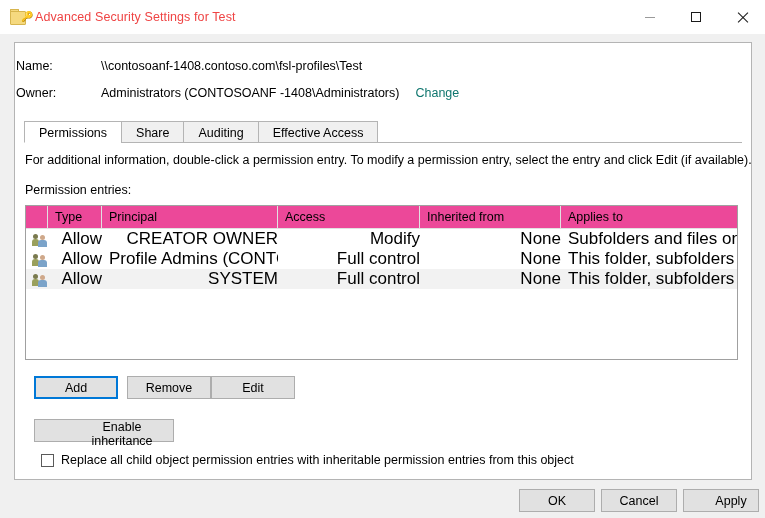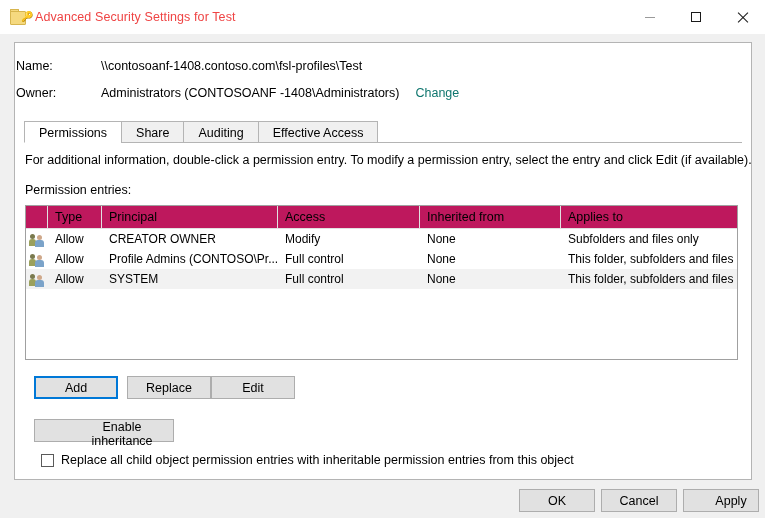--- a/index.html
+++ b/index.html
@@ -190,21 +190,21 @@
     width: 713px;
     height: 155px;
     background: #ffffff;
     border: 1px solid #a0a0a0;
     box-sizing: border-box;
     overflow: hidden;
   }
   .lv-header {
     display: flex;
     height: 22px;
-    background: #be185d;
+    background: #ec4899;
     border-bottom: 1px solid #e1e1e1;
     position: relative;
   }
   .lv-header .hcell {
     font-size: 12.5px;
     line-height: 22px;
     padding-left: 7px;
     box-sizing: border-box;
     border-right: 1px solid #e1e1e1;
     overflow: hidden;
@@ -218,27 +218,28 @@
   .c-app  { width: 176px; border-right: none !important; }
 
   .lv-row {
     display: flex;
     height: 20px;
     align-items: center;
     cursor: default;
   }
   .lv-row.selected { background: #f2f2f2; }
   .lv-row .cell {
-    font-size: 12px;
+    font-size: 17px;
     line-height: 20px;
     padding-left: 7px;
     box-sizing: border-box;
     overflow: hidden;
     white-space: nowrap;
     text-overflow: clip;
+    text-align: right;
   }
   .lv-row .cell.c-icon { padding-left: 3px; }
 
   
   .users-icon {
     width: 16px; height: 14px;
     position: relative;
     display: inline-block;
     vertical-align: middle;
   }
@@ -411,21 +412,21 @@
       <div class="cell c-type">Allow</div>
       <div class="cell c-prin">SYSTEM</div>
       <div class="cell c-acc">Full control</div>
       <div class="cell c-inh">None</div>
       <div class="cell c-app">This folder, subfolders and files</div>
     </div>
 
   </div>
 
   <button class="btn btn-add focused">Add</button>
-  <button class="btn btn-remove">Replace</button>
+  <button class="btn btn-remove">Remove</button>
   <button class="btn btn-edit">Edit</button>
   <button class="btn btn-inherit">Enable inheritance</button>
 
   <div class="checkrow">
     <span class="checkbox"></span>
     <span class="cblabel">Replace all child object permission entries with inheritable permission entries from this object</span>
   </div>
 
 </div>
 

